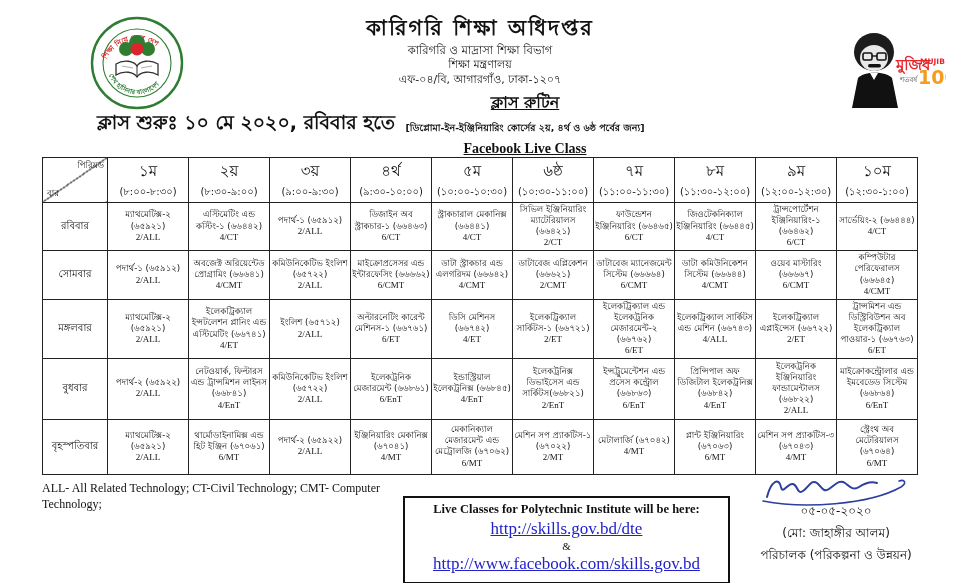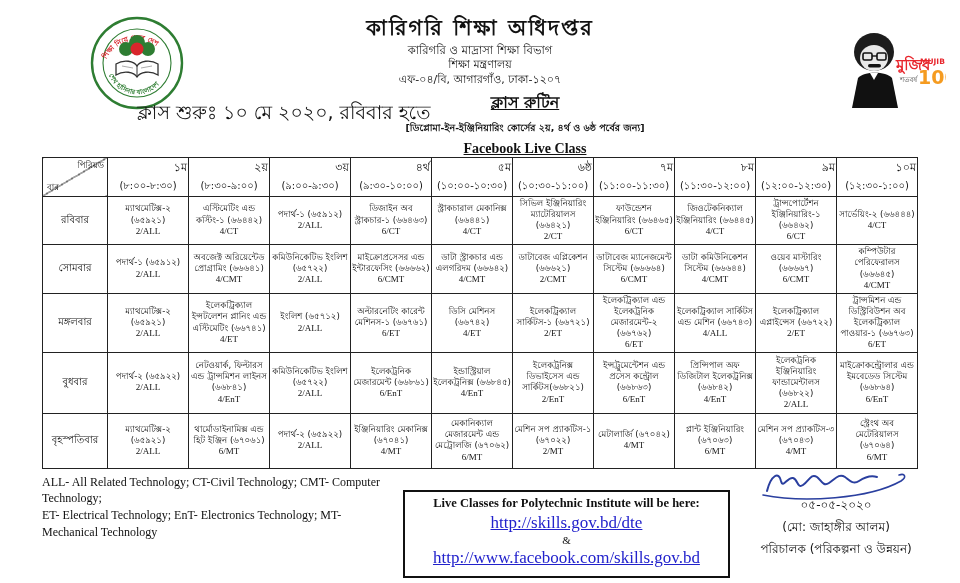--- a/index.html
+++ b/index.html
@@ -12,34 +12,34 @@
   .logo-left{position:absolute;left:90px;top:16px;width:94px;height:94px;}
   .logo-right{position:absolute;right:14px;top:26px;width:106px;height:82px;}
   .gov-header{text-align:center;padding-top:13px;line-height:1.3;}
   .gov-line1{font-size:11.5px;}
   .gov-line2{font-size:21px;font-weight:bold;letter-spacing:2px;margin:2px 0 1px;}
   .gov-line3{font-size:11.5px;}
   .gov-line4{font-size:11px;}
   .gov-line5{font-size:11px;}
   
   .title-row{position:relative;height:64px;margin-top:3px;}
-  .class-start{position:absolute;left:97px;top:8px;font-size:19px;font-weight:normal;margin-left:40px;}
+  .class-start{position:absolute;left:97px;top:18px;font-size:19px;font-weight:bold;}
   .routine-block{position:absolute;left:360px;top:0;width:330px;text-align:center;}
   .routine-title{font-size:16px;font-weight:bold;text-decoration:underline;display:inline-block;}
   .routine-sub{font-size:9.5px;font-weight:bold;margin-top:4px;}
   .fb-live{font-family:"Liberation Serif",serif;font-size:14px;font-weight:bold;text-decoration:underline;margin-top:5px;display:inline-block;}
   
   table.routine{border-collapse:collapse;table-layout:fixed;width:876px;margin:3px 0 0 42px;}
   .routine th,.routine td{border:1px solid #222;text-align:center;vertical-align:middle;padding:1px 1px;font-weight:normal;}
   .routine th:first-child{width:62px;}
   .corner-th{position:relative;height:30px;
     background-image:linear-gradient(to bottom right,transparent 49.2%,#444 49.2%,#444 50.8%,transparent 50.8%);text-decoration:underline;}
   .corner-top{position:absolute;top:1px;right:3px;font-size:8.5px;}
   .corner-bottom{position:absolute;bottom:1px;left:4px;font-size:8.5px;}
-  .p-ord{font-size:11px;text-align:right;}
+  .p-ord{font-size:15px;}
   .p-time{font-size:10px;text-align:center;}
   .day-cell{font-size:10px;}
   .subj{font-size:8.6px;line-height:1.3;}
   .grp{font-size:9px;font-family:"Liberation Serif",serif;line-height:1.25;}
   .routine tbody tr:nth-child(1) td{height:42px;}
   .routine tbody tr:nth-child(2) td{height:46px;}
   .routine tbody tr:nth-child(3) td{height:53px;}
   .routine tbody tr:nth-child(4) td{height:58px;}
   .routine tbody tr:nth-child(5) td{height:52px;}
   
@@ -391,21 +391,20 @@
           <div class="subj">স্ট্রেংথ অব মেটেরিয়ালস (৬৭০৬৪)</div>
           <div class="grp">6/MT</div>
         </td>
       </tr>
     </tbody>
 </table>
 
 <div class="footer">
   <div class="legend">
     <div>ALL- All Related Technology; CT-Civil Technology; CMT- Computer Technology;</div>
-    <div>ET- Electrical Technology; EnT- Electronics Technology; MT- Mechanical Technology</div>
   </div>
 
   <div class="live-box">
     <div class="live-heading">Live Classes for Polytechnic Institute will be here:</div>
     <a class="live-link" href="#">http://skills.gov.bd/dte</a>
     <div class="amp">&amp;</div>
     <a class="live-link" href="#">http://www.facebook.com/skills.gov.bd</a>
   </div>
 
   <div class="sign-block">

